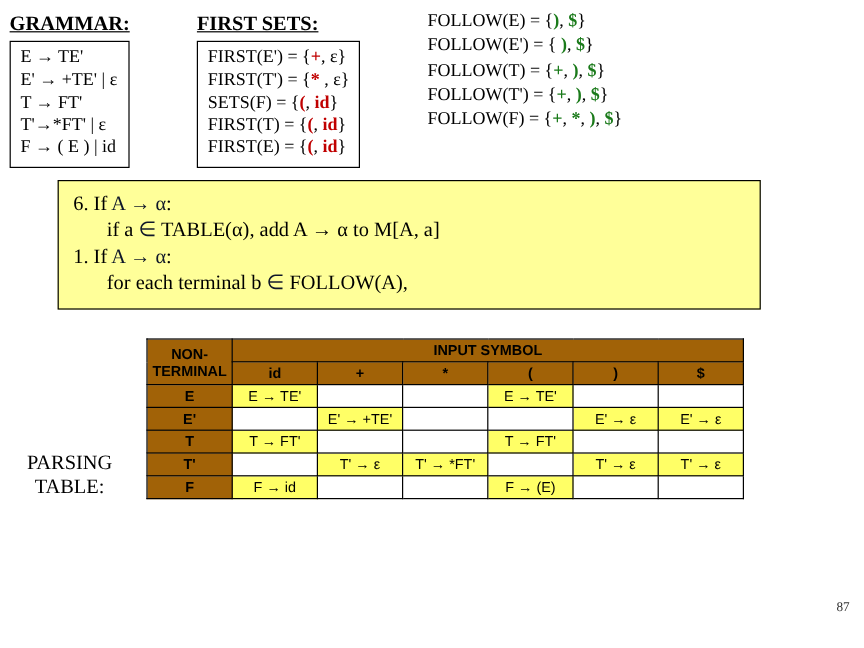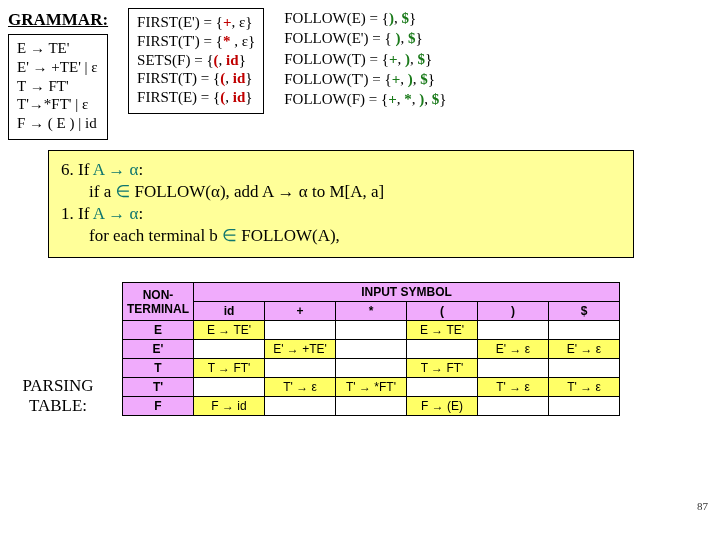--- a/index.html
+++ b/index.html
@@ -8,41 +8,41 @@
     width: 720px;
     height: 540px;
     box-sizing: border-box;
     font-family: "Times New Roman", Times, serif;
     font-size: 15px;
     background: #fff;
     color: #000;
   }
   .top-row {
     display: flex;
-    gap: 20px;
+    gap: 56px;
   }
   .col {
     display: flex;
     flex-direction: column;
   }
   .heading {
     font-weight: bold;
     font-size: 17px;
     text-decoration: underline;
     margin: 2px 0 4px 0;
   }
   .framed {
     border: 1.5px solid #000;
     padding: 4px 8px 6px 8px;
     line-height: 1.25;
   }
   .framed div, .unframed div { white-space: nowrap; }
   .red { color: #c00000; font-weight: bold; }
   .green { color: #1a7a1a; font-weight: bold; }
-  .blue { color: #0f766e; }
+  .blue { color: #0f172a; }
 
   .rules-box {
     margin: 10px 0 0 40px;
     width: 560px;
     background: #ffff99;
     border: 1.5px solid #000;
     padding: 8px 12px 10px 12px;
     font-size: 17px;
     line-height: 1.3;
   }
@@ -65,21 +65,21 @@
     font-family: Arial, Helvetica, sans-serif;
     font-size: 12px;
   }
   table.ptable th, table.ptable td {
     border: 1px solid #000;
     padding: 1px 4px;
     text-align: center;
     height: 16px;
   }
   table.ptable th { font-weight: bold; }
-  table.ptable .hlabel { background: #f0abfc; }
+  table.ptable .hlabel { background: #a16207; }
   table.ptable td.prod { background: #ffff66; }
   table.ptable td.empty { background: #fff; }
   table.ptable .nt-col { width: 62px; }
   table.ptable .sym-col { width: 62px; }
 
   .citation {
     position: absolute;
     right: 12px;
     top: 500px;
     text-align: left;
@@ -97,20 +97,21 @@
     <div class="framed">
       <div>E  → TE'</div>
       <div>E' → +TE' | ε</div>
       <div>T  → FT'</div>
       <div>T'→*FT' | ε</div>
       <div>F → ( E ) | id</div>
     </div>
   </div>
 
   <div class="col">
+    <div class="heading">FIRST SETS:</div>
     <div class="framed">
       <div><span>FIRST(E') = {</span><span class="red">+</span><span>, ε}</span></div>
       <div><span>FIRST(T') = {</span><span class="red">*</span><span> , ε}</span></div>
       <div><span>SETS(F) = {</span><span class="red">(</span><span>, </span><span class="red">id</span><span>}</span></div>
       <div><span>FIRST(T) = {</span><span class="red">(</span><span>, </span><span class="red">id</span><span>}</span></div>
       <div><span>FIRST(E)  = {</span><span class="red">(</span><span>, </span><span class="red">id</span><span>}</span></div>
     </div>
   </div>
 
   <div class="col">
@@ -120,21 +121,21 @@
       <div><span>FOLLOW(T) = {</span><span class="green">+</span><span>,  </span><span class="green">)</span><span>, </span><span class="green">$</span><span>}</span></div>
       <div><span>FOLLOW(T') = {</span><span class="green">+</span><span>, </span><span class="green">)</span><span>, </span><span class="green">$</span><span>}</span></div>
       <div><span>FOLLOW(F) = {</span><span class="green">+</span><span>, </span><span class="green">*</span><span>, </span><span class="green">)</span><span>, </span><span class="green">$</span><span>}</span></div>
     </div>
   </div>
 
 </div>
 
 <div class="rules-box">
   <div><span>6. If </span><span class="blue">A → α</span><span>:</span></div>
-  <div class="indent"><span>if a </span><span class="blue">∈</span><span> FOLLOW(α), add A → α to M[A, a]</span></div>
+  <div class="indent"><span>if a </span><span class="blue">∈</span><span> TABLE(α), add A → α to M[A, a]</span></div>
   <div><span>1. If </span><span class="blue">A → α</span><span>:</span></div>
   <div class="indent"><span>for each terminal b </span><span class="blue">∈</span><span> FOLLOW(A),</span></div>
 </div>
 
 <div class="bottom-row">
   <div class="ptable-label">PARSING TABLE:</div>
   <table class="ptable">
     <tbody>
         <tr>
       <th rowspan="2" class="hlabel nt-col" style="white-space:pre-line;">NON-

